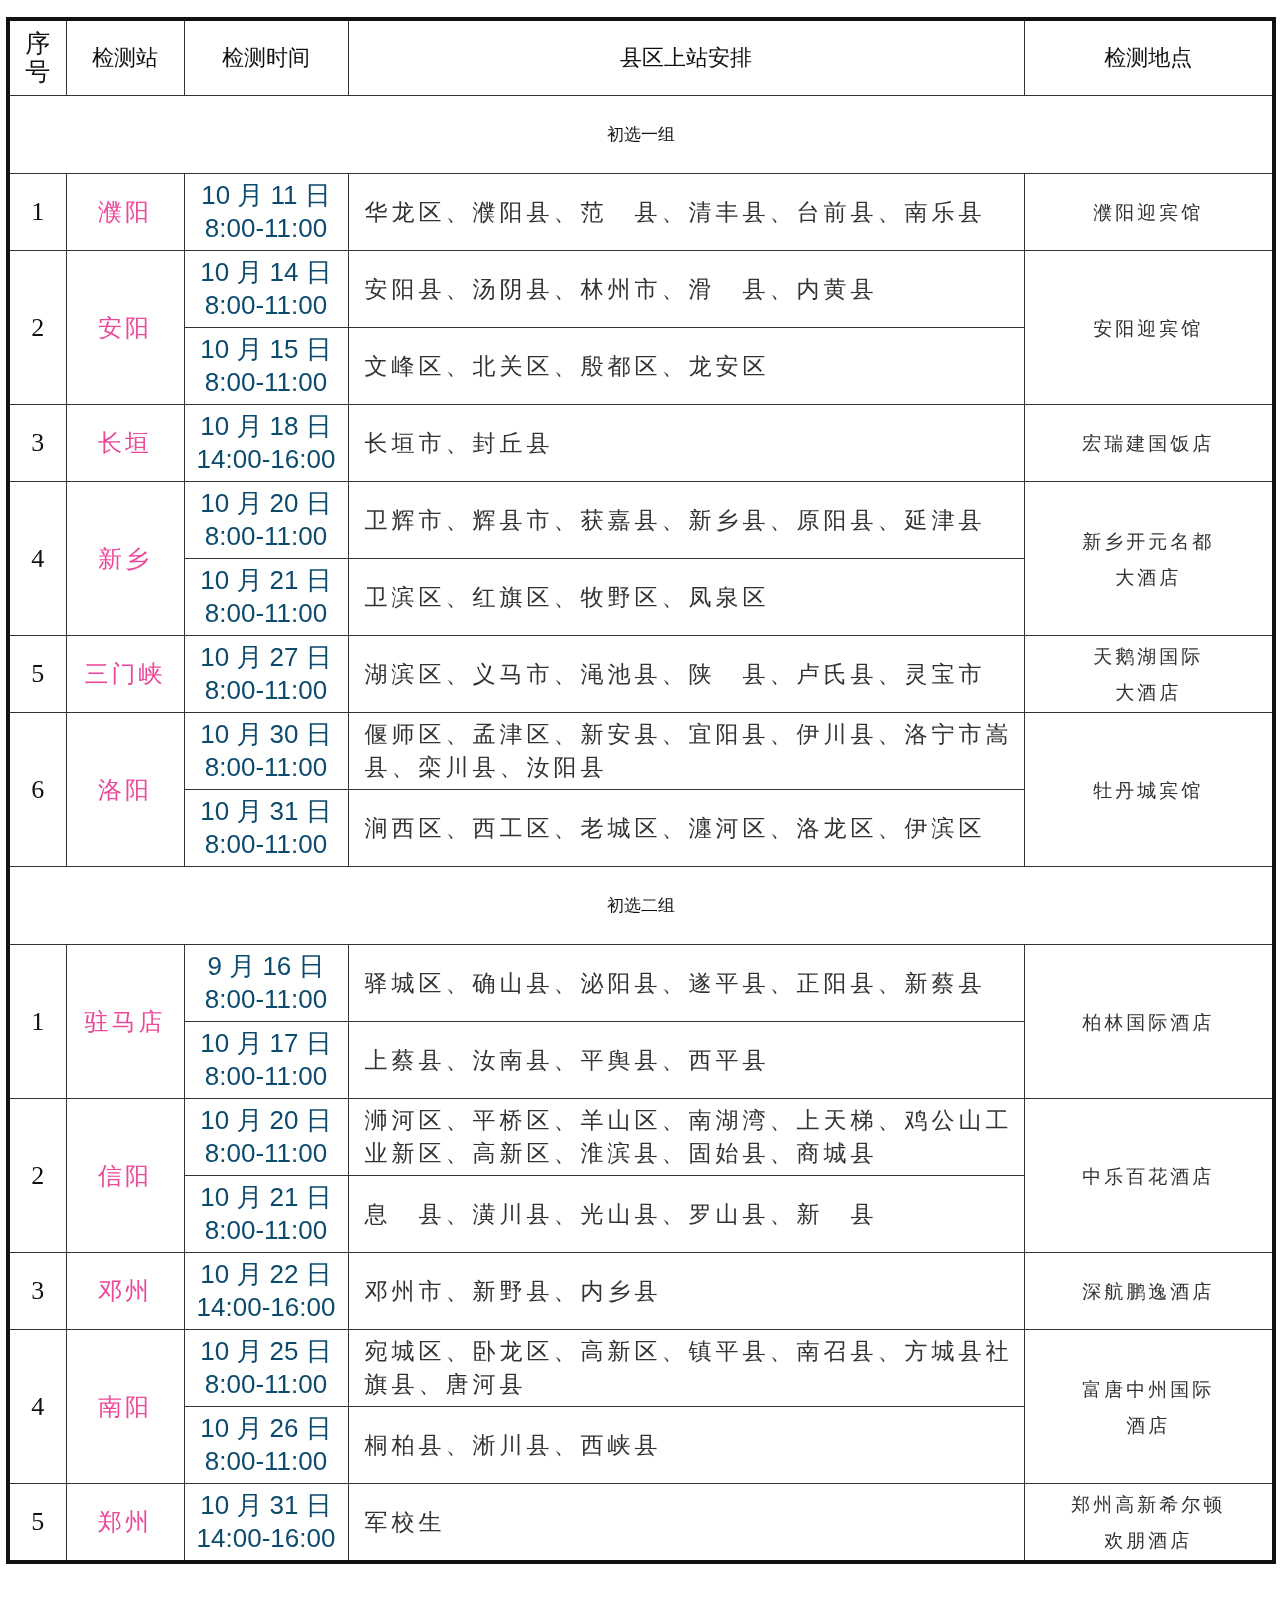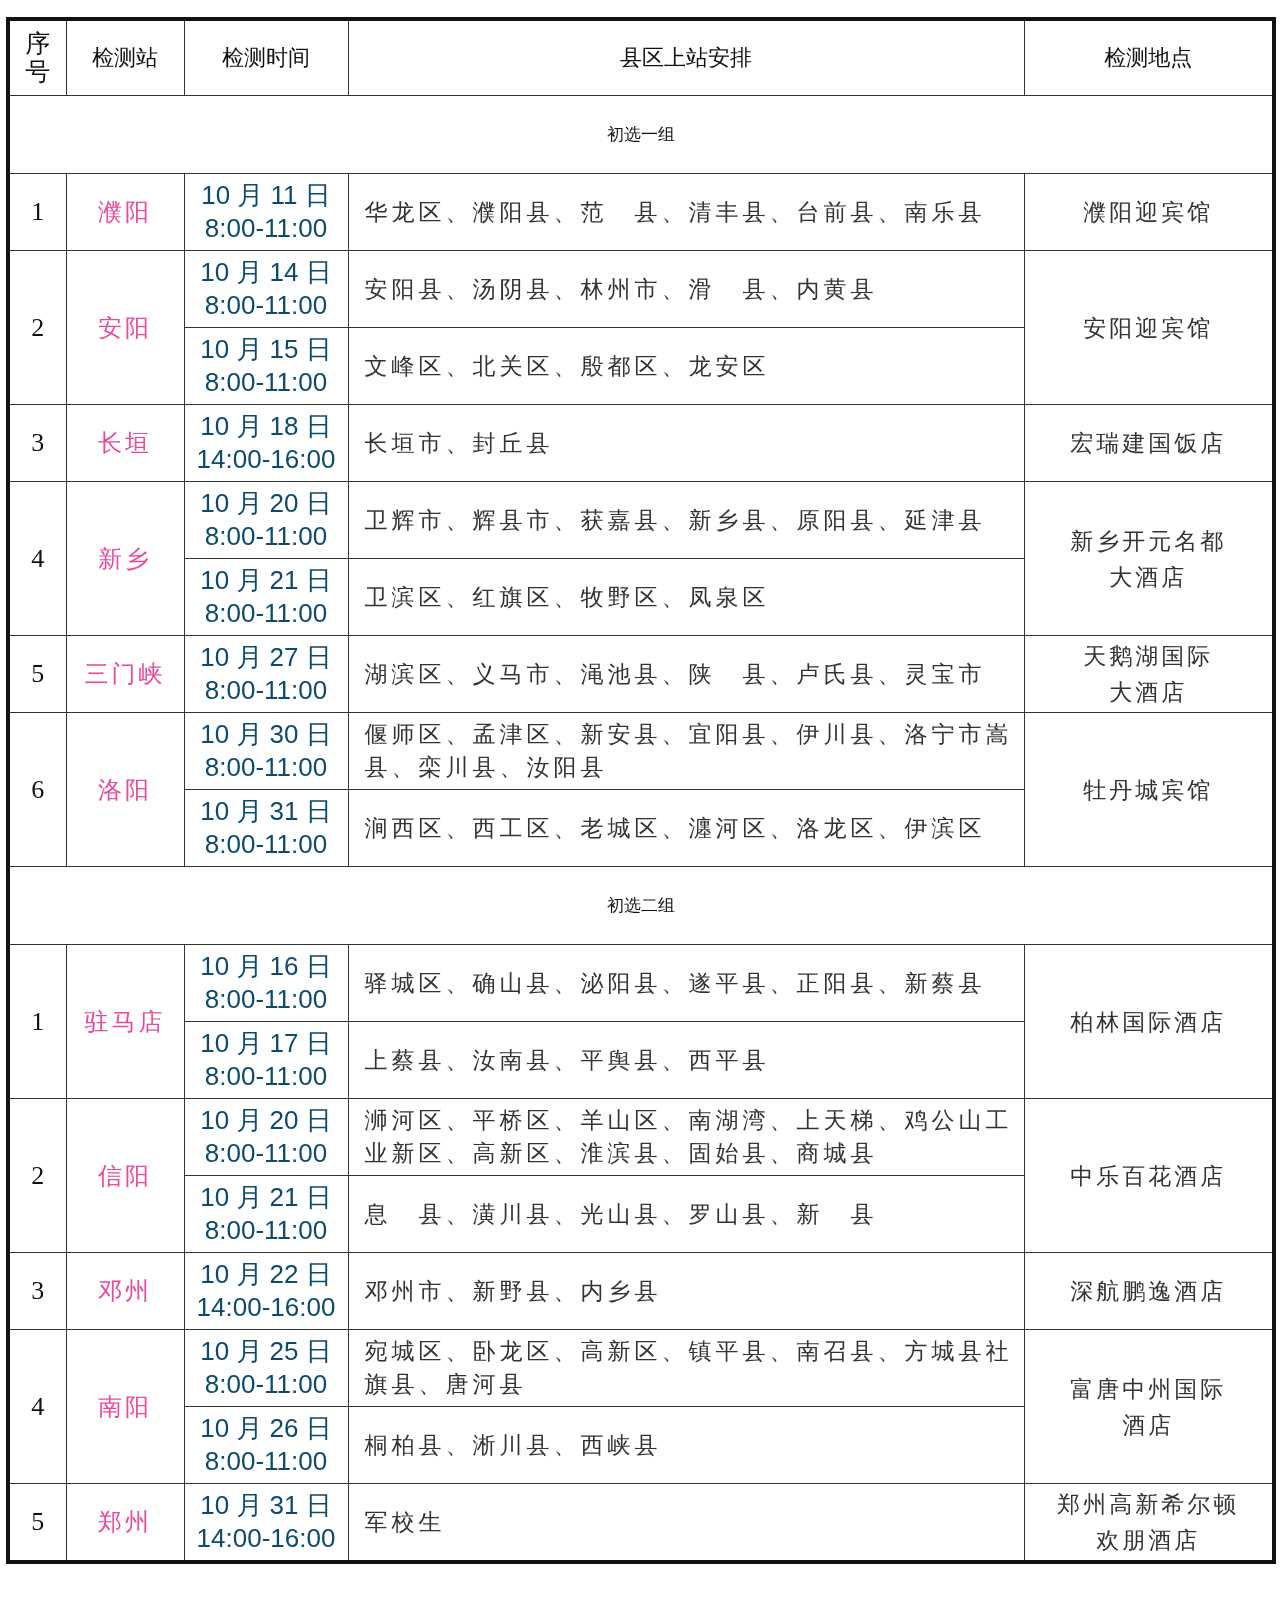--- a/index.html
+++ b/index.html
@@ -13,21 +13,21 @@
   }
   #tbl td, #tbl th { border: 1.5px solid #333; padding: 0; text-align: center; vertical-align: middle; }
   #tbl th { font-family: "DejaVu Sans", "Liberation Sans", sans-serif; font-weight: normal; font-size: 22px; color: #111; height: 74px; }
   #tbl th.seq { font-size: 25px; line-height: 28px; }
   .group-row td { height: 77px; font-family: "DejaVu Sans", "Liberation Sans", sans-serif; font-size: 17px; color: #111; }
   .seq-cell { font-family: "Liberation Serif", serif; font-size: 26px; color: #111; }
   .station { font-size: 24px; letter-spacing: 3px; color: #ec4899; }
   .time { font-family: Liberation Sans, sans-serif; font-size: 26px; line-height: 33px; color: #0c4a6e; height: 76px; }
   .time span { display: block; }
   .counties { text-align: left !important; padding-left: 16px !important; font-size: 23px; letter-spacing: 4px; line-height: 33px; color: #333; margin-left: 24px; }
-  .venue { font-size: 23px; letter-spacing: 3px; line-height: 36px; color: #333; }
+  .venue { font-size: 19px; letter-spacing: 3px; line-height: 36px; color: #333; }
   .venue span { display: block; }
 </style>
 </head>
 <body>
 
 <table id="tbl">
   <colgroup>
     <col style="width:58px">
     <col style="width:118px">
     <col style="width:164px">
@@ -142,21 +142,21 @@
         </td>
         <td class="counties">涧西区、西工区、老城区、瀍河区、洛龙区、伊滨区</td>
       </tr>
       <tr class="group-row">
         <td colspan="5">初选二组</td>
       </tr>
       <tr>
         <td rowspan="2" class="seq-cell">1</td>
         <td rowspan="2" class="station">驻马店</td>
         <td class="time">
-          <span>10 月 16 日</span>
+          <span>9 月 16 日</span>
           <span>8:00-11:00</span>
         </td>
         <td class="counties">驿城区、确山县、泌阳县、遂平县、正阳县、新蔡县</td>
         <td rowspan="2" class="venue">
           <span>柏林国际酒店</span>
         </td>
       </tr>
       <tr>
         <td class="time">
           <span>10 月 17 日</span>

